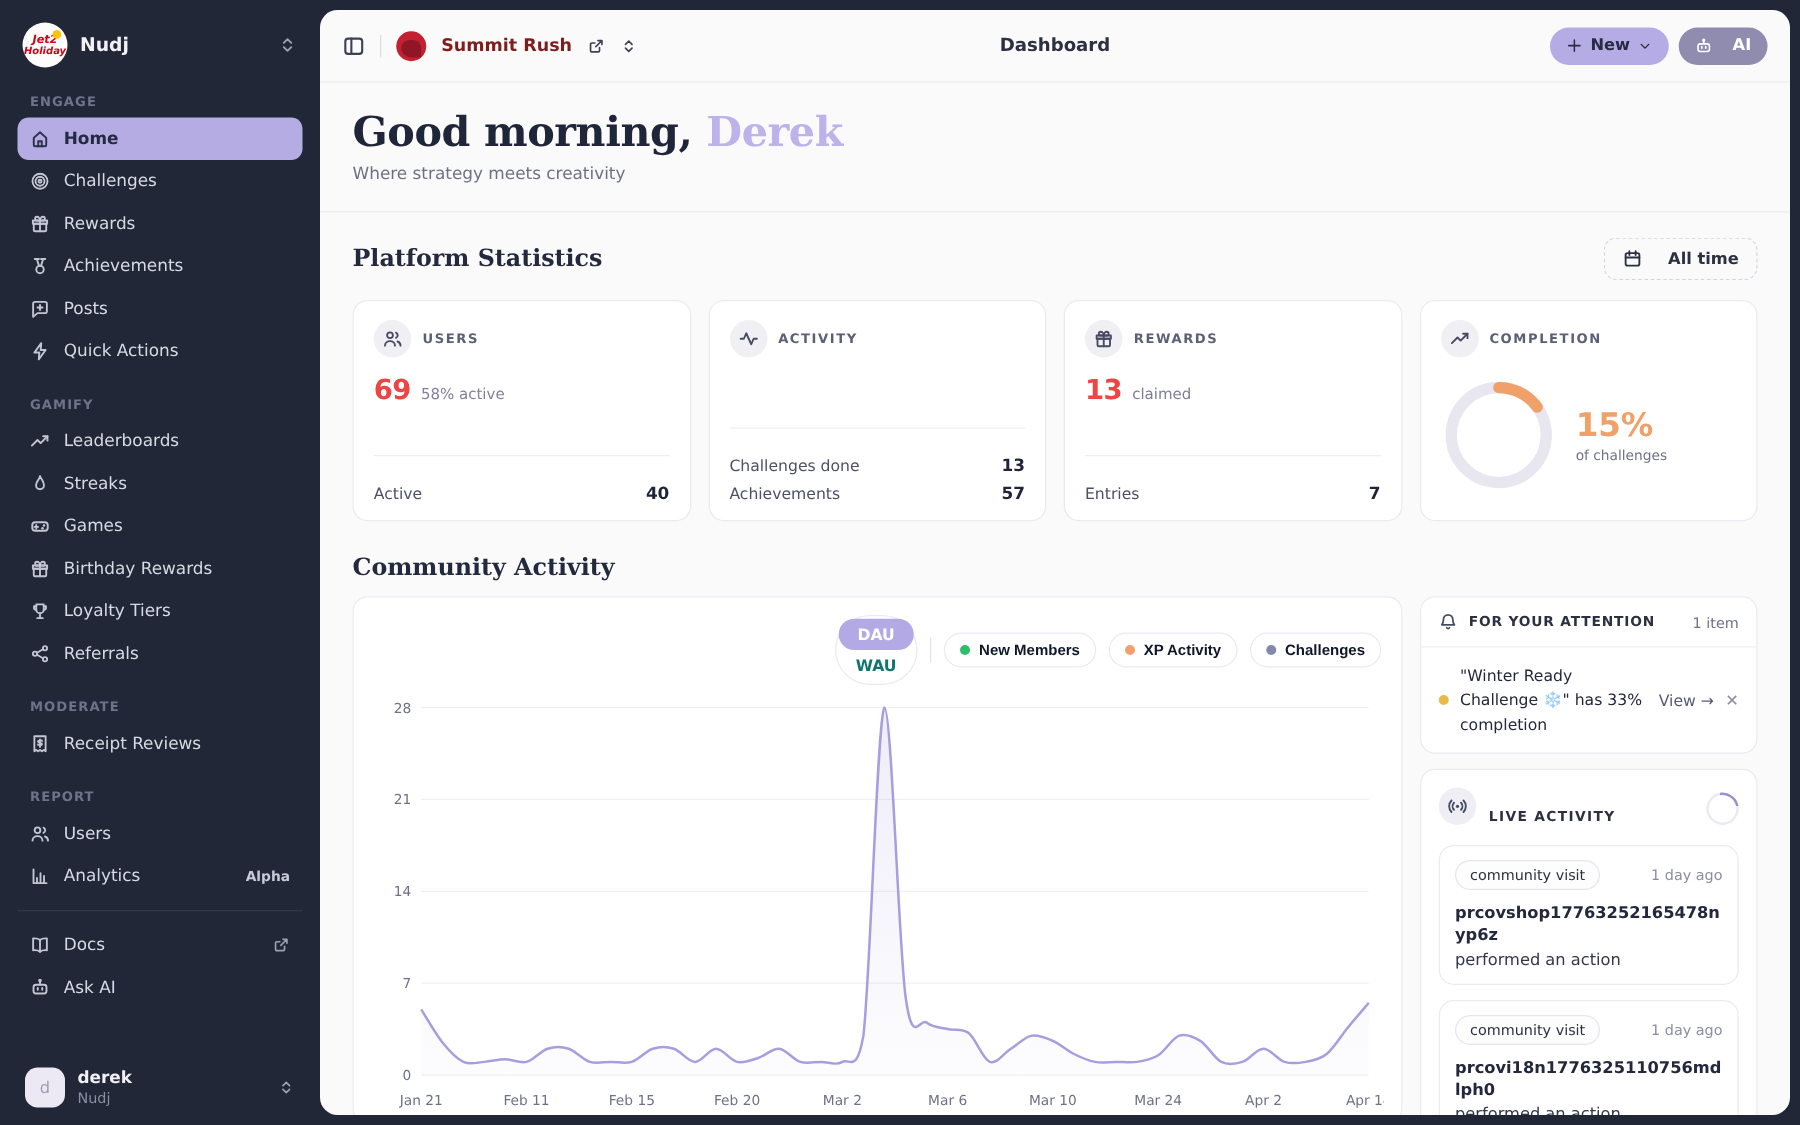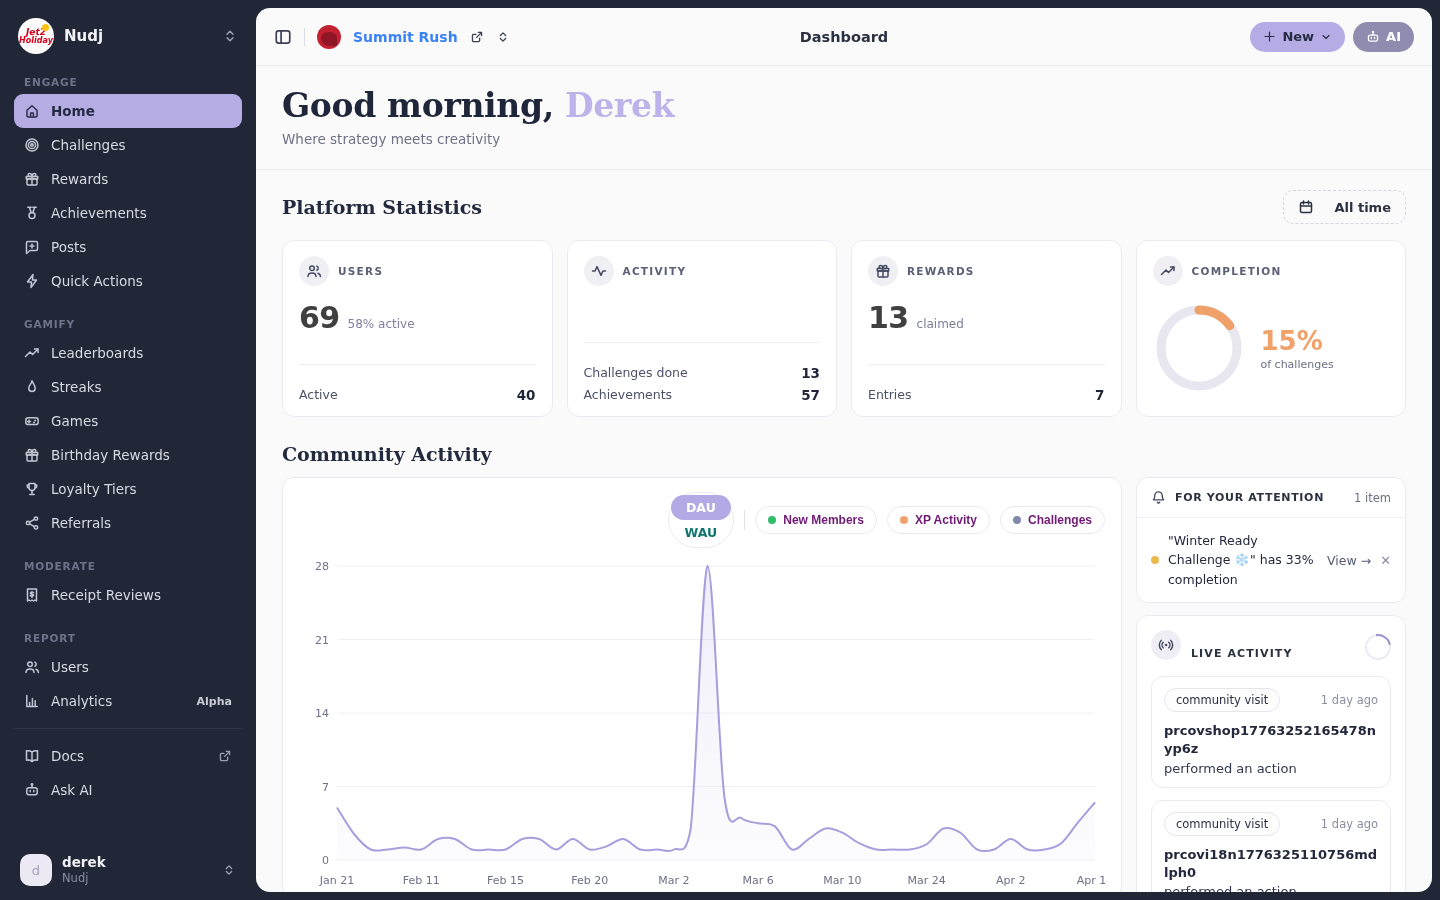--- a/index.html
+++ b/index.html
@@ -34,59 +34,59 @@
   .user-org { font-size:11.5px; color:#8a8ea1; }
 
   
   .main { flex:1; margin:8px 8px 8px 0; background:#fafafa; border-radius:14px; overflow:hidden; display:flex; flex-direction:column; }
   .topbar { height:58px; flex:none; display:flex; align-items:center; padding:0 18px; border-bottom:1px solid #ececf0; position:relative; }
   .tb-left { display:flex; align-items:center; gap:12px; }
   .tb-btn { background:none; border:none; color:#3c4154; cursor:pointer; display:flex; align-items:center; }
   .tb-sep { width:1px; height:18px; background:#dcdce3; }
   .ws-avatar { width:24px; height:24px; border-radius:50%; background:#c32032; position:relative; overflow:hidden; flex:none; }
   .ws-avatar::after { content:""; position:absolute; left:4px; top:7px; width:16px; height:14px; background:#8e1626; border-radius:50% 50% 0 60%; }
-  .ws-name { font-size:14px; font-weight:bold; color:#3b82f6; }
+  .ws-name { font-size:14px; font-weight:bold; color:#7f1d1d; }
   .tb-title { position:absolute; left:50%; transform:translateX(-50%); font-size:14.5px; font-weight:600; color:#2b3043; }
   .tb-right { margin-left:auto; display:flex; align-items:center; gap:8px; }
   .btn-new { display:flex; align-items:center; gap:6px; background:#b5ace6; color:#272c42; border:none; border-radius:999px; height:30px; padding:0 13px; font-size:13px; font-weight:600; cursor:pointer; font-family:inherit; }
-  .btn-ai { display:flex; align-items:center; gap:6px; background:#8f8cb0; color:#ffffff; border:none; border-radius:999px; height:30px; padding:0 13px; font-size:13px; font-weight:600; cursor:pointer; font-family:inherit; }
+  .btn-ai { display:flex; align-items:center; gap:16px; background:#8f8cb0; color:#ffffff; border:none; border-radius:999px; height:30px; padding:0 13px; font-size:13px; font-weight:600; cursor:pointer; font-family:inherit; }
 
   .greeting { padding:20px 26px 22px; border-bottom:1px solid #ececf0; }
   .greeting h1 { font-family:"DejaVu Serif","Liberation Serif",serif; font-size:33px; color:#20263a; letter-spacing:-.01em; }
   .greeting h1 .hl { color:#bdb2ea; }
   .greeting p { margin-top:6px; font-size:13.5px; color:#6e7186; }
 
   .content { padding:20px 26px 0; flex:1; overflow:hidden; }
   .sec-head { display:flex; align-items:center; justify-content:space-between; margin-bottom:16px; }
   .sec-title { font-family:"DejaVu Serif","Liberation Serif",serif; font-size:19px; font-weight:bold; color:#232a3e; }
   .btn-alltime { display:flex; align-items:center; gap:20px; background:transparent; border:1.5px dashed #d6d4de; border-radius:10px; height:34px; padding:0 14px; font-size:13px; font-weight:600; color:#2b3043; cursor:pointer; font-family:inherit; }
 
   .stat-grid { display:grid; grid-template-columns:repeat(4,1fr); gap:14px; margin-bottom:26px; }
   .stat-card { background:#ffffff; border:1px solid #eceaf0; border-radius:12px; padding:15px 16px 13px; height:177px; display:flex; flex-direction:column; }
   .stat-head { display:flex; align-items:center; gap:9px; margin-bottom:14px; }
   .stat-iconwrap { width:30px; height:30px; border-radius:50%; background:#f0eff4; color:#454b63; display:flex; align-items:center; justify-content:center; }
   .stat-label { font-size:10.5px; letter-spacing:.12em; font-weight:600; color:#5b6076; }
   .stat-valrow { display:flex; align-items:baseline; gap:8px; }
-  .stat-value { font-size:30px; font-weight:bold; color:#404040; letter-spacing:-.02em; }
+  .stat-value { font-size:22px; font-weight:bold; color:#ef4444; letter-spacing:-.02em; }
   .stat-suffix { font-size:12px; color:#7d7f98; }
   .stat-rows { margin-top:auto; border-top:1px solid #efeef2; padding-top:22px; display:flex; flex-direction:column; gap:6px; }
   .stat-row { display:flex; justify-content:space-between; font-size:12.5px; color:#4b5067; }
   .stat-row b { color:#1f2537; font-size:13.5px; }
   .donut-wrap { display:flex; align-items:center; gap:16px; margin-top:2px; }
   .donut-pct { font-size:26px; font-weight:bold; color:#f0a169; }
   .donut-sub { font-size:11px; color:#6e7186; margin-top:2px; }
 
   .activity-grid { display:flex; gap:14px; align-items:flex-start; }
   .chart-card { width:840px; flex:none; background:#ffffff; border:1px solid #eceaf0; border-radius:12px; padding:14px 16px 6px; }
   .chart-toolbar { display:flex; align-items:center; justify-content:flex-end; gap:10px; margin-bottom:4px; }
   .toggle { display:flex; background:#ffffff; border:1px solid #ece9f2; border-radius:999px; padding:2px;flex-direction:column; }
   .toggle .seg { border:none; background:transparent; border-radius:999px; padding:5px 14px; font-size:12.5px; font-weight:600; color:#0f766e; cursor:pointer; font-family:inherit; }
   .toggle .seg.on { background:#b2a9e5; color:#ffffff; }
   .tool-sep { width:1px; height:20px; background:#e3e1ea; }
-  .chip { display:flex; align-items:center; gap:7px; background:#ffffff; border:1px solid #ece9f2; border-radius:999px; padding:6px 12px; font-size:12px; font-weight:600; color:#701a75; cursor:pointer; }
+  .chip { display:flex; align-items:center; gap:7px; background:#ffffff; border:1px solid #ece9f2; border-radius:999px; padding:6px 12px; font-size:12px; font-weight:600; color:#0f172a; cursor:pointer; }
   .chip .dot { width:8px; height:8px; border-radius:50%; }
 
   .side-col { flex:1; display:flex; flex-direction:column; gap:12px; }
   .panel { background:#ffffff; border:1px solid #eceaf0; border-radius:12px; }
   .attn-head { display:flex; align-items:center; gap:9px; padding:12px 14px; border-bottom:1px solid #efeef2; }
   .attn-title { font-size:11px; letter-spacing:.06em; font-weight:600; color:#2c3140; flex:1; }
   .attn-count { font-size:11.5px; color:#6e7186; }
   .attn-body { display:flex; align-items:center; gap:9px; padding:13px 14px; }
   .attn-dot { width:8px; height:8px; border-radius:50%; background:#e9b949; flex:none; }
   .attn-text { font-size:12.5px; line-height:1.55; color:#23283c; width:150px; }

